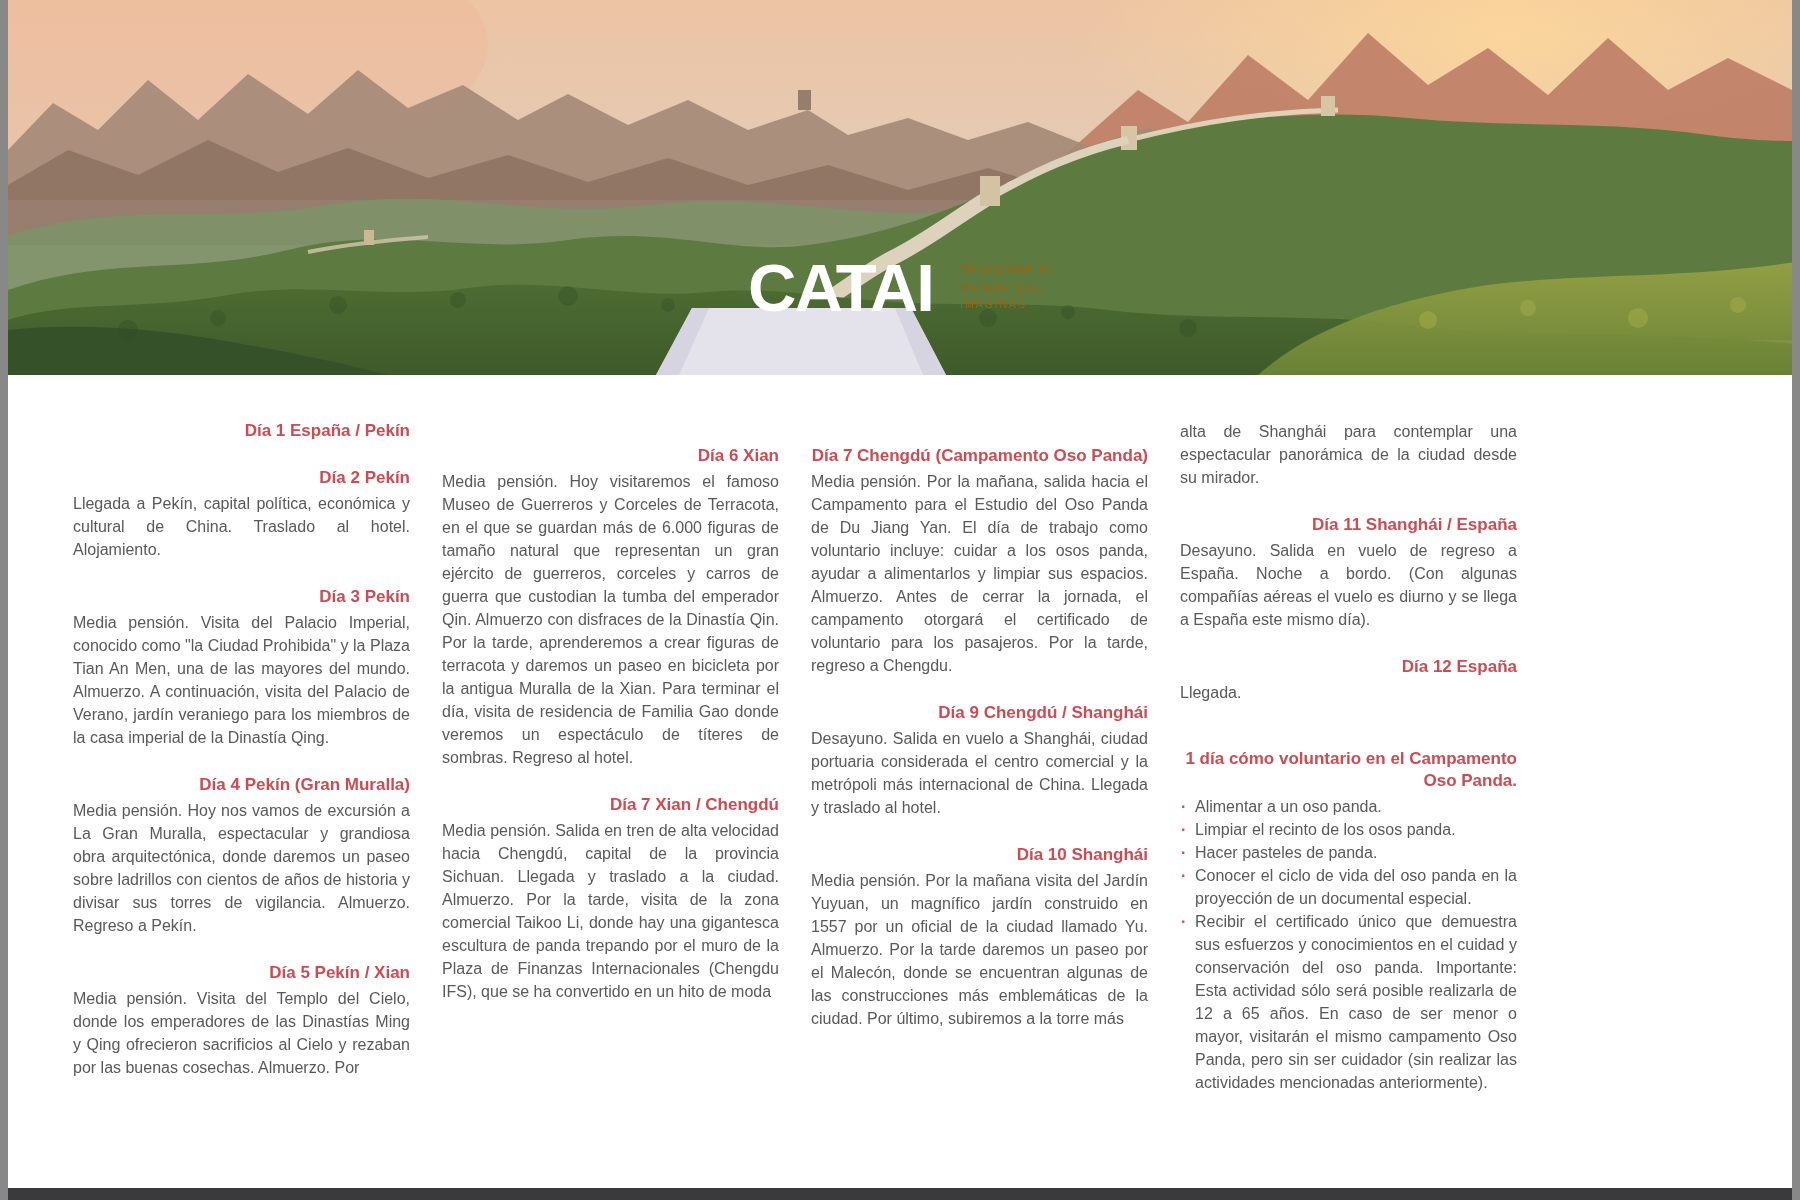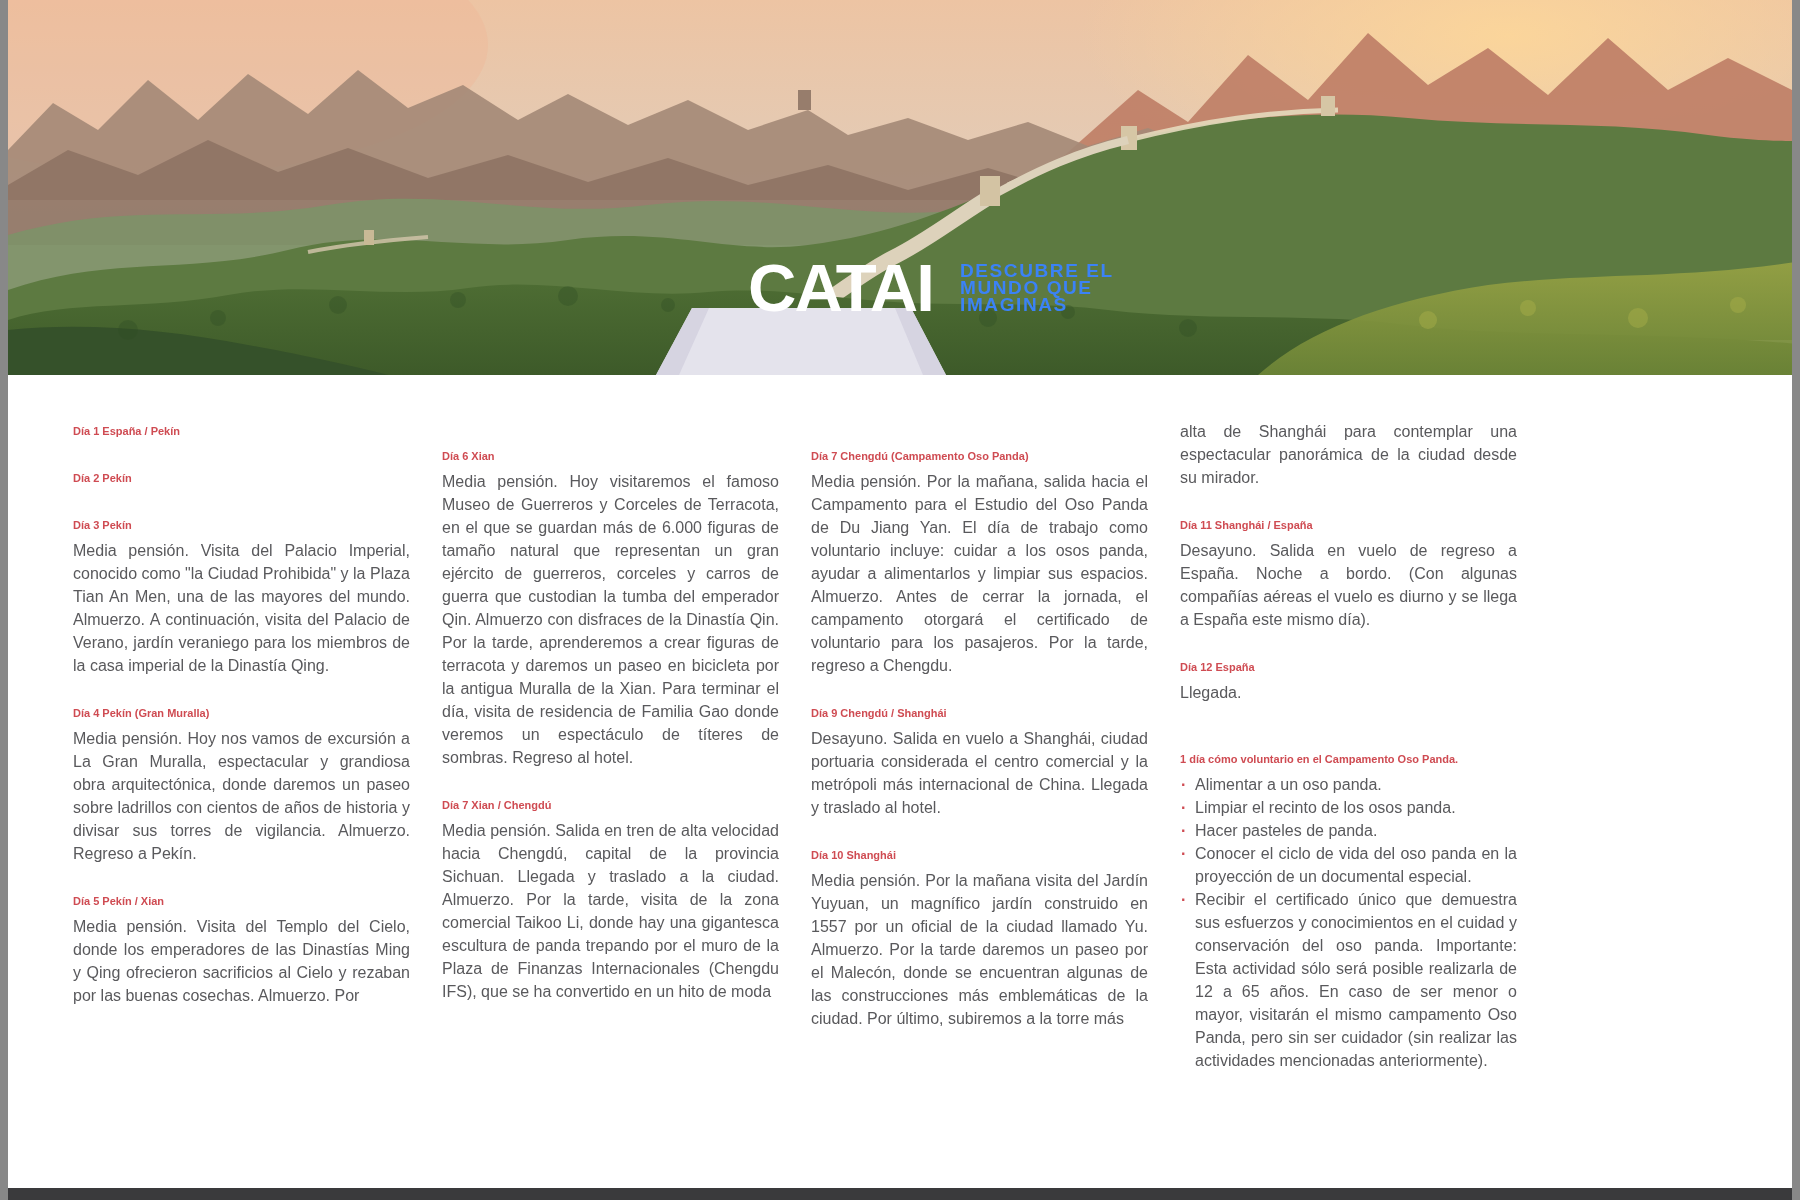--- a/index.html
+++ b/index.html
@@ -11,34 +11,34 @@
   
   .hero{position:absolute;top:0;left:0;width:1800px;height:375px;}
   .hero svg{display:block;width:1800px;height:375px;}
   .brand{
     position:absolute;left:740px;top:254px;
     color:#ffffff;font-size:67px;font-weight:800;letter-spacing:-2px;line-height:1;
     font-family:"Liberation Sans", sans-serif;
   }
   .tagline{
     position:absolute;left:952px;top:262px;
-    color:#3b82f6;font-size:19px;font-weight:700;letter-spacing:1.6px;line-height:17px;
+    color:#a16207;font-size:11px;font-weight:400;letter-spacing:1.6px;line-height:17px;
   }
   .tagline span{display:block;}
   
   .content{
     position:absolute;top:420px;left:65px;width:1446px;
     display:grid;grid-template-columns:repeat(4,337px);column-gap:32px;
     color:#59595c;
   }
   .col{font-size:16px;line-height:23px;text-align:justify;}
   .col p{margin:0;}
   .day{
-    color:#cf4b52;font-weight:700;font-size:11px;line-height:22px;
-    margin:25px 0 3px;text-align:left;
+    color:#cf4b52;font-weight:700;font-size:17px;line-height:22px;
+    margin:25px 0 3px;text-align:right;
   }
   .day.first{margin-top:0;}
   .day.special{margin-top:44px;}
   .bullet{position:relative;padding-left:15px;margin:0;}
   .bullet .dot{
     position:absolute;left:1px;top:0;color:#cf4b52;font-weight:700;
   }
   
   .footer-bar{
     position:absolute;left:0;bottom:0;width:1800px;height:12px;background:#3a3a3c;
@@ -132,20 +132,21 @@
       <span>MUNDO QUE</span>
       <span>IMAGINAS</span>
     </div>
   </div>
 
   <div class="content">
 
     <section class="col">
       <h3 class="day first">Día 1 España / Pekín</h3>
       <h3 class="day">Día 2 Pekín</h3>
+      <p>Llegada a Pekín, capital política, económica y cultural de China. Traslado al hotel. Alojamiento.</p>
       <h3 class="day">Día 3 Pekín</h3>
       <p>Media pensión. Visita del Palacio Imperial, conocido como "la Ciudad Prohibida" y la Plaza Tian An Men, una de las mayores del mundo. Almuerzo. A continuación, visita del Palacio de Verano, jardín veraniego para los miembros de la casa imperial de la Dinastía Qing.</p>
       <h3 class="day">Día 4 Pekín (Gran Muralla)</h3>
       <p>Media pensión. Hoy nos vamos de excursión a La Gran Muralla, espectacular y grandiosa obra arquitectónica, donde daremos un paseo sobre ladrillos con cientos de años de historia y divisar sus torres de vigilancia. Almuerzo. Regreso a Pekín.</p>
       <h3 class="day">Día 5 Pekín / Xian</h3>
       <p>Media pensión. Visita del Templo del Cielo, donde los emperadores de las Dinastías Ming y Qing ofrecieron sacrificios al Cielo y rezaban por las buenas cosechas. Almuerzo. Por</p>
     </section>
 
     <section class="col">
       <h3 class="day">Día 6 Xian</h3>

